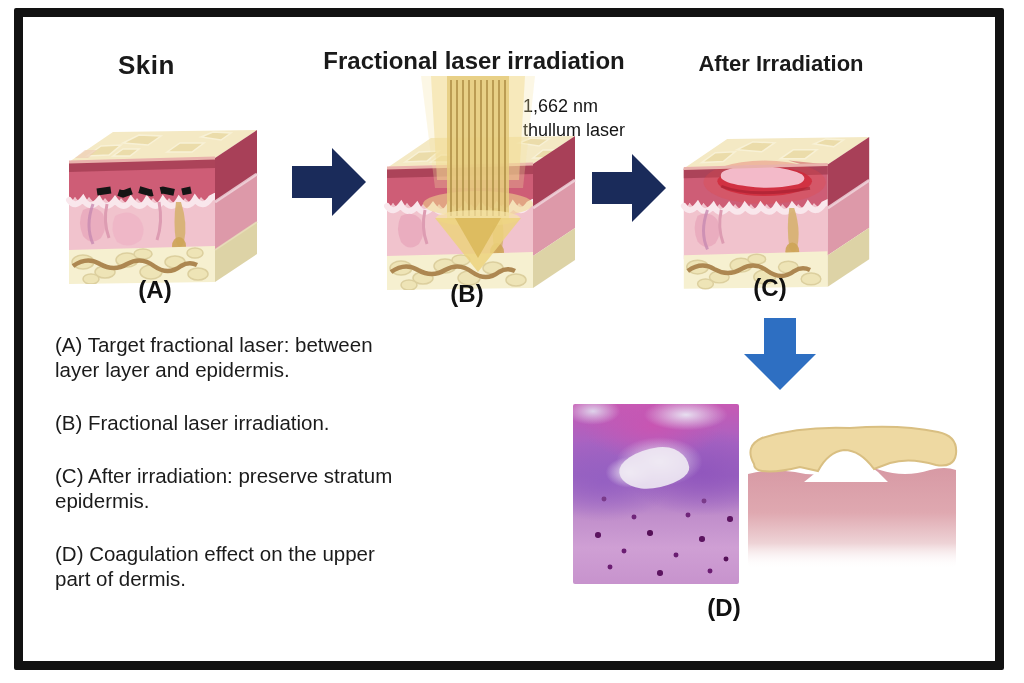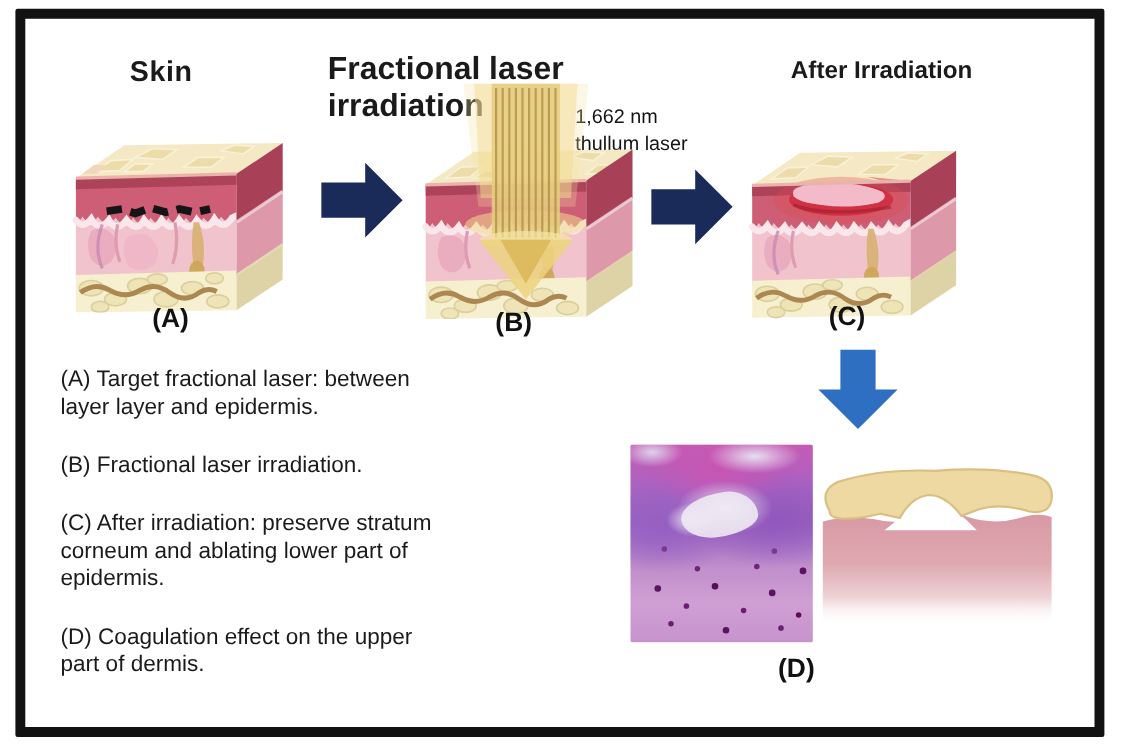--- a/index.html
+++ b/index.html
@@ -7,22 +7,22 @@
     position:relative;width:1024px;height:683px;background:#ffffff;overflow:hidden;
     font-family:"Liberation Sans","DejaVu Sans",sans-serif;color:#151515;border-radius:29px;
   }
   .frame{
     position:absolute;left:14px;top:8px;width:972px;height:644px;
     border:9px solid #121212;border-radius:2px;pointer-events:none;
   }
   .abs{position:absolute;}
   .heading{font-weight:bold;color:#1a1a1a;}
   .title-skin{left:118px;top:50px;font-size:26px;letter-spacing:.5px;}
-  .title-frac{left:298px;top:47px;width:352px;font-size:29px;}
-  .title-after{left:678px;top:51px;width:206px;text-align:right;font-size:22px;}
+  .title-frac{left:298px;top:47px;width:352px;text-align:center;font-size:24px;}
+  .title-after{left:678px;top:51px;width:206px;text-align:center;font-size:22px;}
   .laser-label{left:523px;top:94px;font-size:18px;line-height:1.35;font-weight:normal;color:#141414;}
   .laser-label span{display:block;}
   .panel-label{font-size:24px;font-weight:bold;text-align:center;width:120px;color:#111;}
   .label-a{left:95px;top:276px;}
   .label-b{left:407px;top:280px;}
   .label-c{left:710px;top:274px;}
   .label-d{left:664px;top:594px;}
   .descriptions{left:55px;top:332px;width:458px;}
   .descriptions p{margin:0 0 28px 0;font-size:20.5px;line-height:25px;font-weight:normal;color:#1b1b1b;}
   .dline{display:block;}
@@ -224,21 +224,20 @@
   <div class="abs descriptions">
     <p>
       <span class="dline">(A) Target fractional laser: between</span>
       <span class="dline">layer layer and epidermis.</span>
     </p>
     <p>
       <span class="dline">(B) Fractional laser irradiation.</span>
     </p>
     <p>
       <span class="dline">(C) After irradiation: preserve stratum</span>
-      <span class="dline">corneum and ablating lower part of</span>
       <span class="dline">epidermis.</span>
     </p>
     <p>
       <span class="dline">(D) Coagulation effect on the upper</span>
       <span class="dline">part of dermis.</span>
     </p>
   </div>
 
   <div class="abs histology">
     <div class="wisp"></div>

